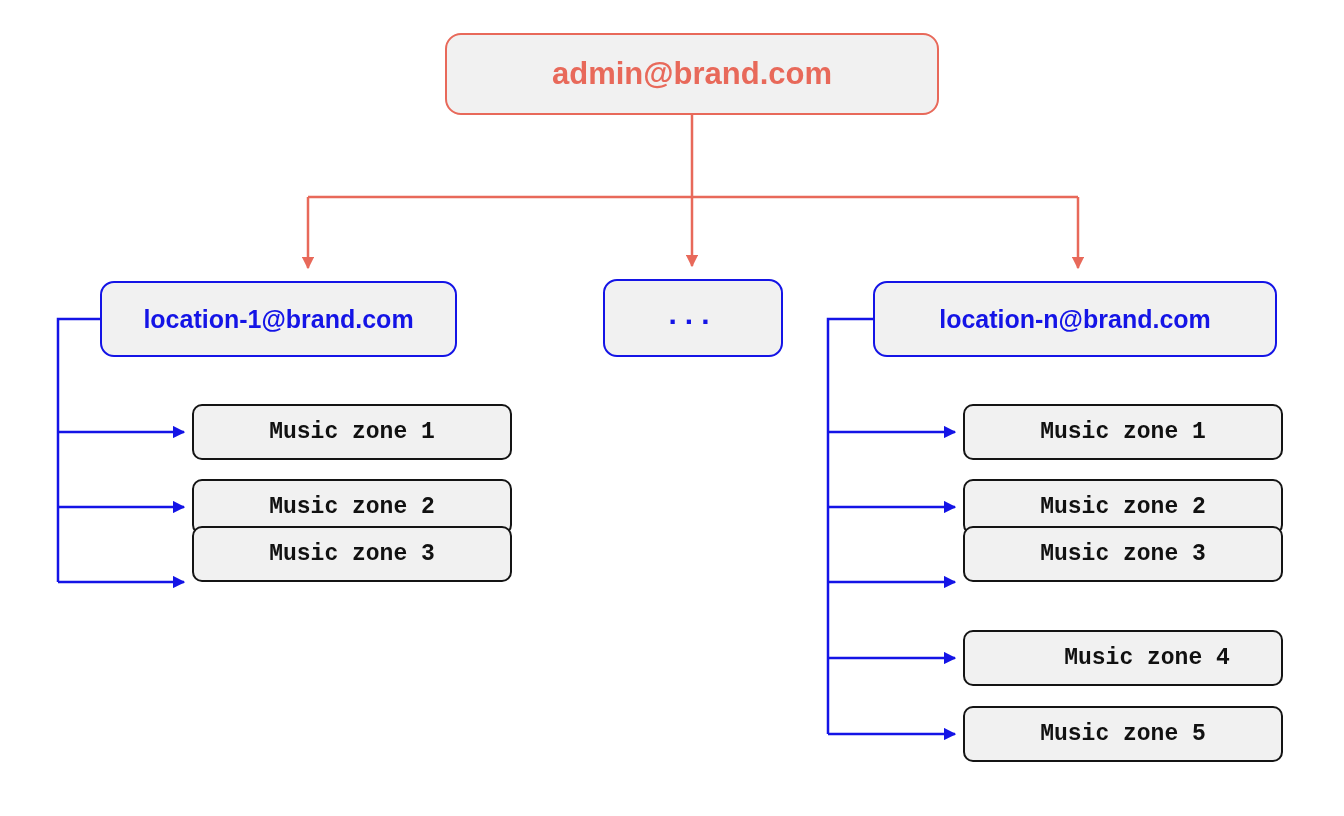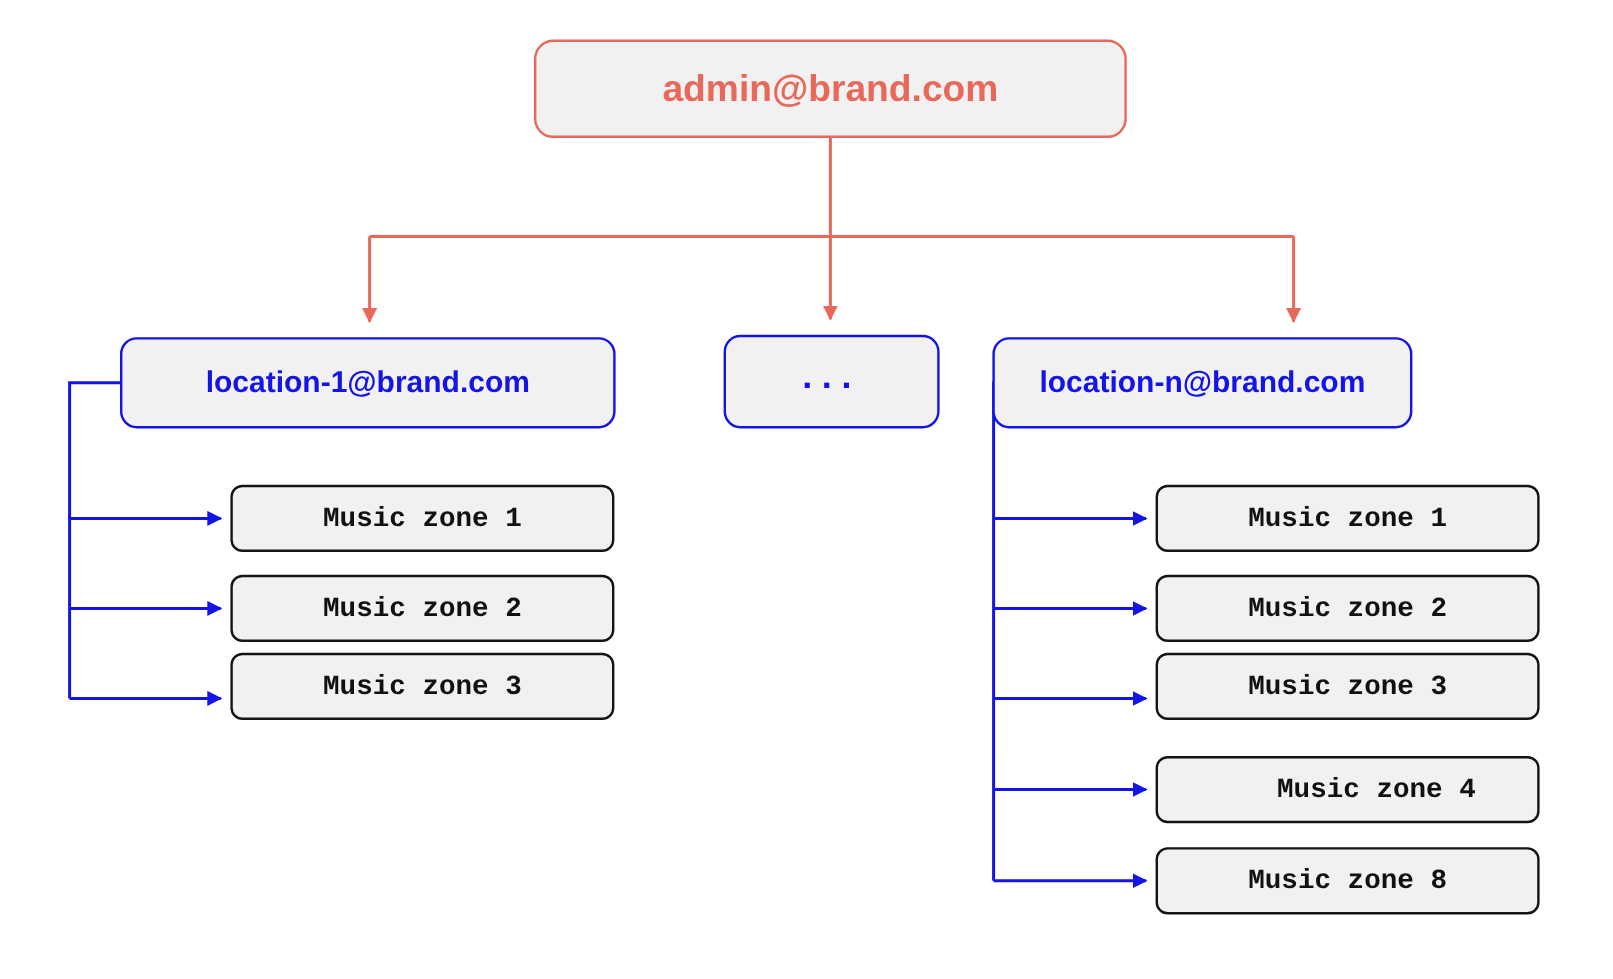--- a/index.html
+++ b/index.html
@@ -39,36 +39,36 @@
     border-radius: 16px;
     color: #e8695a;
     font-size: 31px;
   }
   .location-node {
     border: 2px solid #1414e6;
     border-radius: 14px;
     color: #1414e6;
     font-size: 25px;
   }
-  .location-1 { left: 100px; top: 281px; width: 413px; height: 76px; }
+  .location-1 { left: 100px; top: 281px; width: 357px; height: 76px; }
   .location-dots { left: 603px; top: 279px; width: 180px; height: 78px; letter-spacing: 8px; font-size: 30px; padding-bottom: 8px; }
-  .location-n { left: 827px; top: 281px; width: 350px; height: 76px; }
+  .location-n { left: 873px; top: 281px; width: 404px; height: 76px; }
   .zone-node {
     width: 320px; height: 56px;
     border: 2px solid #141414;
     border-radius: 10px;
     color: #111111;
     font-size: 23px;
     font-family: Liberation Mono, monospace;
   }
   .zl { left: 192px; }
   .zr { left: 963px; }
   .zt0 { top: 404px; }
   .zt1 { top: 479px; }
-  .zt2 { top: 544px; }
+  .zt2 { top: 526px; }
   .zt3 { top: 630px; padding-left: 48px; }
   .zt4 { top: 706px; }
 </style>
 </head>
 <body>
 
 <div class="canvas">
 
   <svg class="connectors" viewBox="0 0 1344 816" xmlns="http://www.w3.org/2000/svg">
     <defs>
@@ -136,16 +136,16 @@
   <div class="node zone-node zr zt1">
     <span>Music zone 2</span>
   </div>
   <div class="node zone-node zr zt2">
     <span>Music zone 3</span>
   </div>
   <div class="node zone-node zr zt3">
     <span>Music zone 4</span>
   </div>
   <div class="node zone-node zr zt4">
-    <span>Music zone 8</span>
+    <span>Music zone 5</span>
   </div>
 
 </div>
 
 </body></html>

